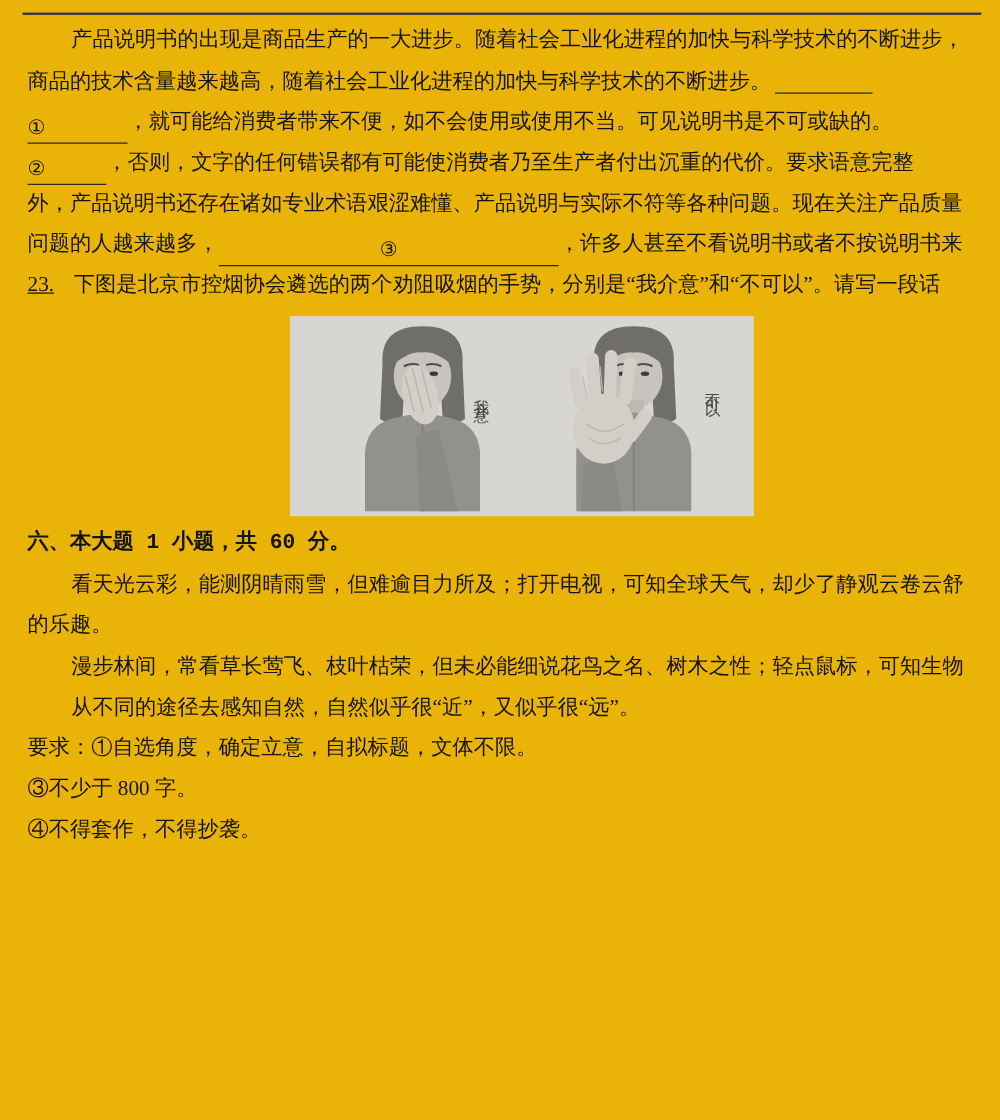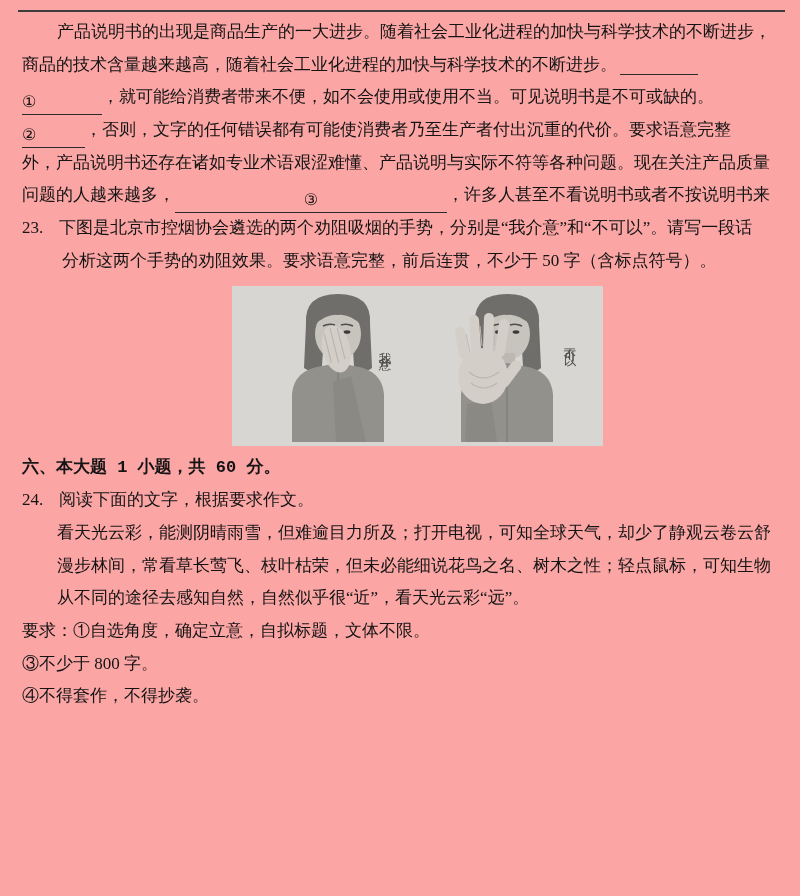--- a/index.html
+++ b/index.html
@@ -1,26 +1,26 @@
 <!DOCTYPE html>
 <html><head>
 <meta charset="utf-8">
 <style>
   html,body{margin:0;padding:0;}
   body{
     width:800px;height:896px;background:#ffffff;
     font-family:"Liberation Serif","DejaVu Serif",serif;
     color:#141414;
   }
-  .doc{position:relative;width:800px;height:896px;background:#fca5a5;overflow:hidden;}
+  .doc{position:relative;width:800px;height:896px;background:#eab308;overflow:hidden;}
   .toprule{position:absolute;left:18px;top:10px;width:767px;height:0;border-top:2px solid #3d3d3d;}
   .content{position:absolute;left:22px;top:16px;width:766px;}
   p.line{margin:0;height:32.7px;line-height:32.7px;font-size:17px;white-space:nowrap;}
   .ind{text-indent:35px;}
-  .qnum{display:inline-block;width:37px;}
+  .qnum{display:inline-block;width:37px;text-decoration:underline;}
   .cont{padding-left:40px;}
   .bold{font-weight:bold;}
   .hdg{margin-top:6px;font-family:Liberation Mono, monospace;}
   .blank{
     display:inline-block;border-bottom:1.6px solid #2a2a2a;
     height:22px;line-height:20px;vertical-align:-5px;
   }
   .blank > span{font-size:16px;}
   .w78{width:78px;margin-left:3px;}
   .w80{width:80px;}
@@ -53,21 +53,20 @@
     <p class="line"><span class="blank w80"><span>①</span></span><span>，就可能给消费者带来不便，如不会使用或使用不当。可见说明书是不可或缺的。</span></p>
 
     <p class="line"><span class="blank w63"><span>②</span></span><span>，否则，文字的任何错误都有可能使消费者乃至生产者付出沉重的代价。要求语意完整</span></p>
 
     <p class="line">外，产品说明书还存在诸如专业术语艰涩难懂、产品说明与实际不符等各种问题。现在关注产品质量</p>
 
     <p class="line"><span>问题的人越来越多，</span><span class="blank w272"><span>③</span></span><span>，许多人甚至不看说明书或者不按说明书来</span></p>
 
 
     <p class="line"><span class="qnum">23.</span><span>下图是北京市控烟协会遴选的两个劝阻吸烟的手势，分别是“我介意”和“不可以”。请写一段话</span></p>
-    <p class="line cont">分析这两个手势的劝阻效果。要求语意完整，前后连贯，不少于 50 字（含标点符号）。</p>
 
     <div class="figure">
       <svg width="371" height="160" viewBox="0 0 371 160">
         <defs>
           <g id="bust">
             <path d="M28,34 Q26,4 60,4 Q94,4 92,34 L94,78 Q84,86 76,76 L74,44 L46,44 L44,76 Q36,86 26,78 Z" fill="#6f6e6a"></path>
             <ellipse cx="60" cy="44" rx="23" ry="26" fill="#c7c3bd"></ellipse>
             <path d="M36,35 Q38,13 60,11 Q82,13 84,35 Q70,23 60,25 Q50,23 36,35 Z" fill="#6f6e6a"></path>
             <path d="M45,36 Q51,33 57,35" stroke="#4f4e4a" stroke-width="1.6" fill="none"></path>
             <path d="M63,35 Q69,33 75,36" stroke="#4f4e4a" stroke-width="1.6" fill="none"></path>
@@ -102,24 +101,24 @@
             <path d="M24,93 Q36,103 50,93" stroke="#bab6af" stroke-width="1.2" fill="none"></path>
           </g>
         </g>
       </svg>
       <div class="vlabel left">我介意</div>
       <div class="vlabel right">不可以</div>
     </div>
 
     <p class="line bold hdg">六、本大题 1 小题，共 60 分。</p>
 
-    <p class="line"><span class="qnum">24.</span><span>阅读下面的文字，根据要求作文。</span></p>
 
     <p class="line ind">看天光云彩，能测阴晴雨雪，但难逾目力所及；打开电视，可知全球天气，却少了静观云卷云舒</p>
+    <p class="line">的乐趣。</p>
     <p class="line ind">漫步林间，常看草长莺飞、枝叶枯荣，但未必能细说花鸟之名、树木之性；轻点鼠标，可知生物</p>
-    <p class="line ind">从不同的途径去感知自然，自然似乎很“近”，看天光云彩“远”。</p>
+    <p class="line ind">从不同的途径去感知自然，自然似乎很“近”，又似乎很“远”。</p>
 
     <p class="line mt">要求：①自选角度，确定立意，自拟标题，文体不限。</p>
     <p class="line">③不少于 800 字。</p>
     <p class="line">④不得套作，不得抄袭。</p>
 
   </div>
 </div>
 
 </body></html>

